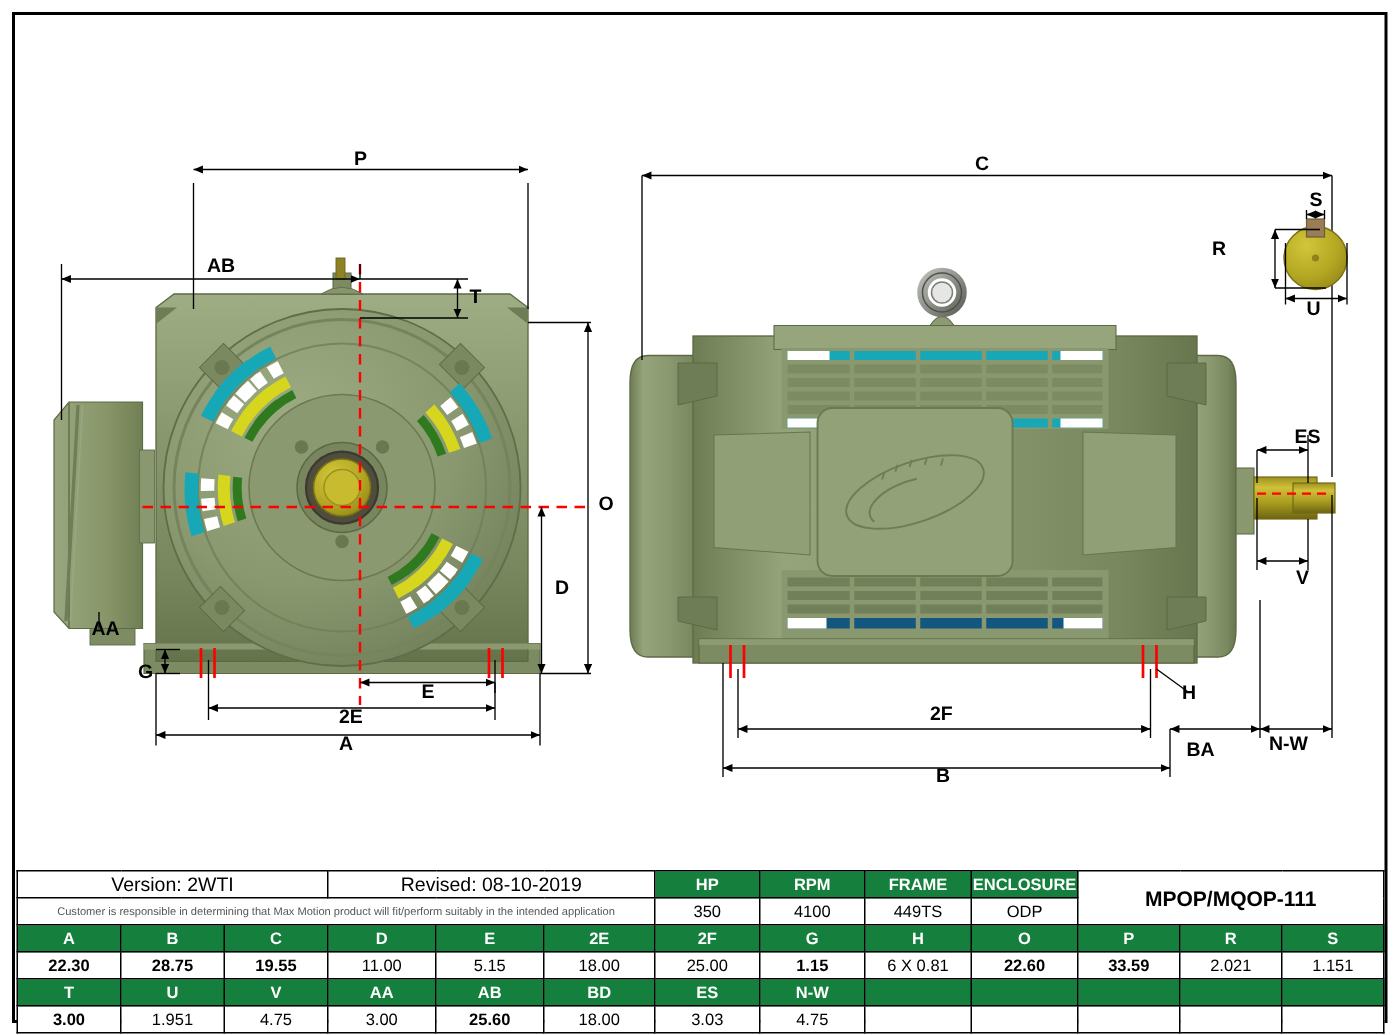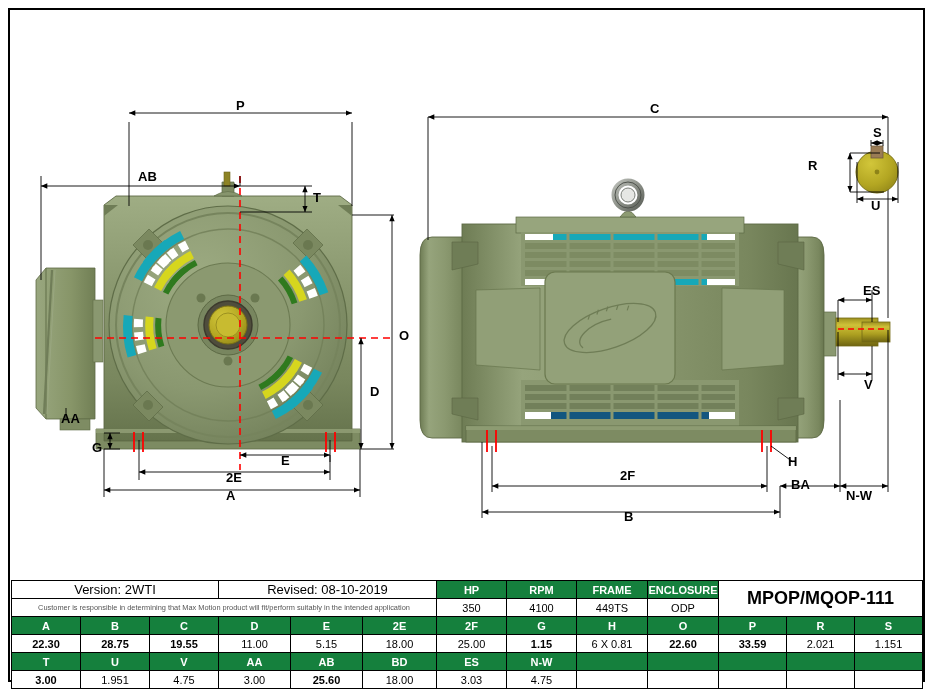--- a/index.html
+++ b/index.html
@@ -7,21 +7,21 @@
   #sheet{position:relative;width:933px;height:690px;box-sizing:border-box;}
   #outer-border{position:absolute;left:8px;top:8px;width:917px;height:674px;border:2px solid #000;box-sizing:border-box;}
   .dimlabel{position:absolute;font-weight:bold;font-size:13px;color:#000;white-space:nowrap;line-height:1;}
   svg.layer{position:absolute;left:0;top:0;width:933px;height:690px;pointer-events:none;}
   
   #spec-table{position:absolute;left:11px;top:580px;width:911px;border-collapse:collapse;table-layout:fixed;}
   #spec-table td{border:1px solid #000;text-align:center;vertical-align:middle;font-size:11px;height:17px;padding:0;color:#000;background:#fff;}
   #spec-table td.hdr{background:#15803d;color:#fff;font-weight:bold;font-size:11px;}
   #spec-table td.b{font-weight:bold;text-align:center;}
   #spec-table td.tiny{font-size:7.4px;color:#555;}
-  #spec-table td.model{font-weight:bold;font-size:18px;}
+  #spec-table td.model{font-weight:bold;font-size:14px;}
   #spec-table td.ver{font-size:13px;}
 </style>
 </head>
 <body>
 
 <div id="sheet">
 
   <div id="outer-border"></div>
 
   <svg class="layer" viewBox="0 0 933 690">
@@ -371,21 +371,21 @@
   <div class="dimlabel" style="left:370px;top:385px;">D</div>
   <div class="dimlabel" style="left:92px;top:441px;">G</div>
   <div class="dimlabel" style="left:281px;top:454px;">E</div>
   <div class="dimlabel" style="left:226px;top:471px;">2E</div>
   <div class="dimlabel" style="left:226px;top:489px;">A</div>
   <div class="dimlabel" style="left:61px;top:412px;">AA</div>
 
   <div class="dimlabel" style="left:650px;top:102px;">C</div>
   <div class="dimlabel" style="left:620px;top:469px;">2F</div>
   <div class="dimlabel" style="left:624px;top:510px;">B</div>
-  <div class="dimlabel" style="left:791px;top:478px;">BA</div>
+  <div class="dimlabel" style="left:791px;top:493px;">BA</div>
   <div class="dimlabel" style="left:846px;top:489px;">N-W</div>
   <div class="dimlabel" style="left:788px;top:455px;">H</div>
   <div class="dimlabel" style="left:863px;top:284px;">ES</div>
   <div class="dimlabel" style="left:864px;top:378px;">V</div>
 
   <div class="dimlabel" style="left:873px;top:126px;">S</div>
   <div class="dimlabel" style="left:808px;top:159px;">R</div>
   <div class="dimlabel" style="left:871px;top:199px;">U</div>
 
   <table id="spec-table">

